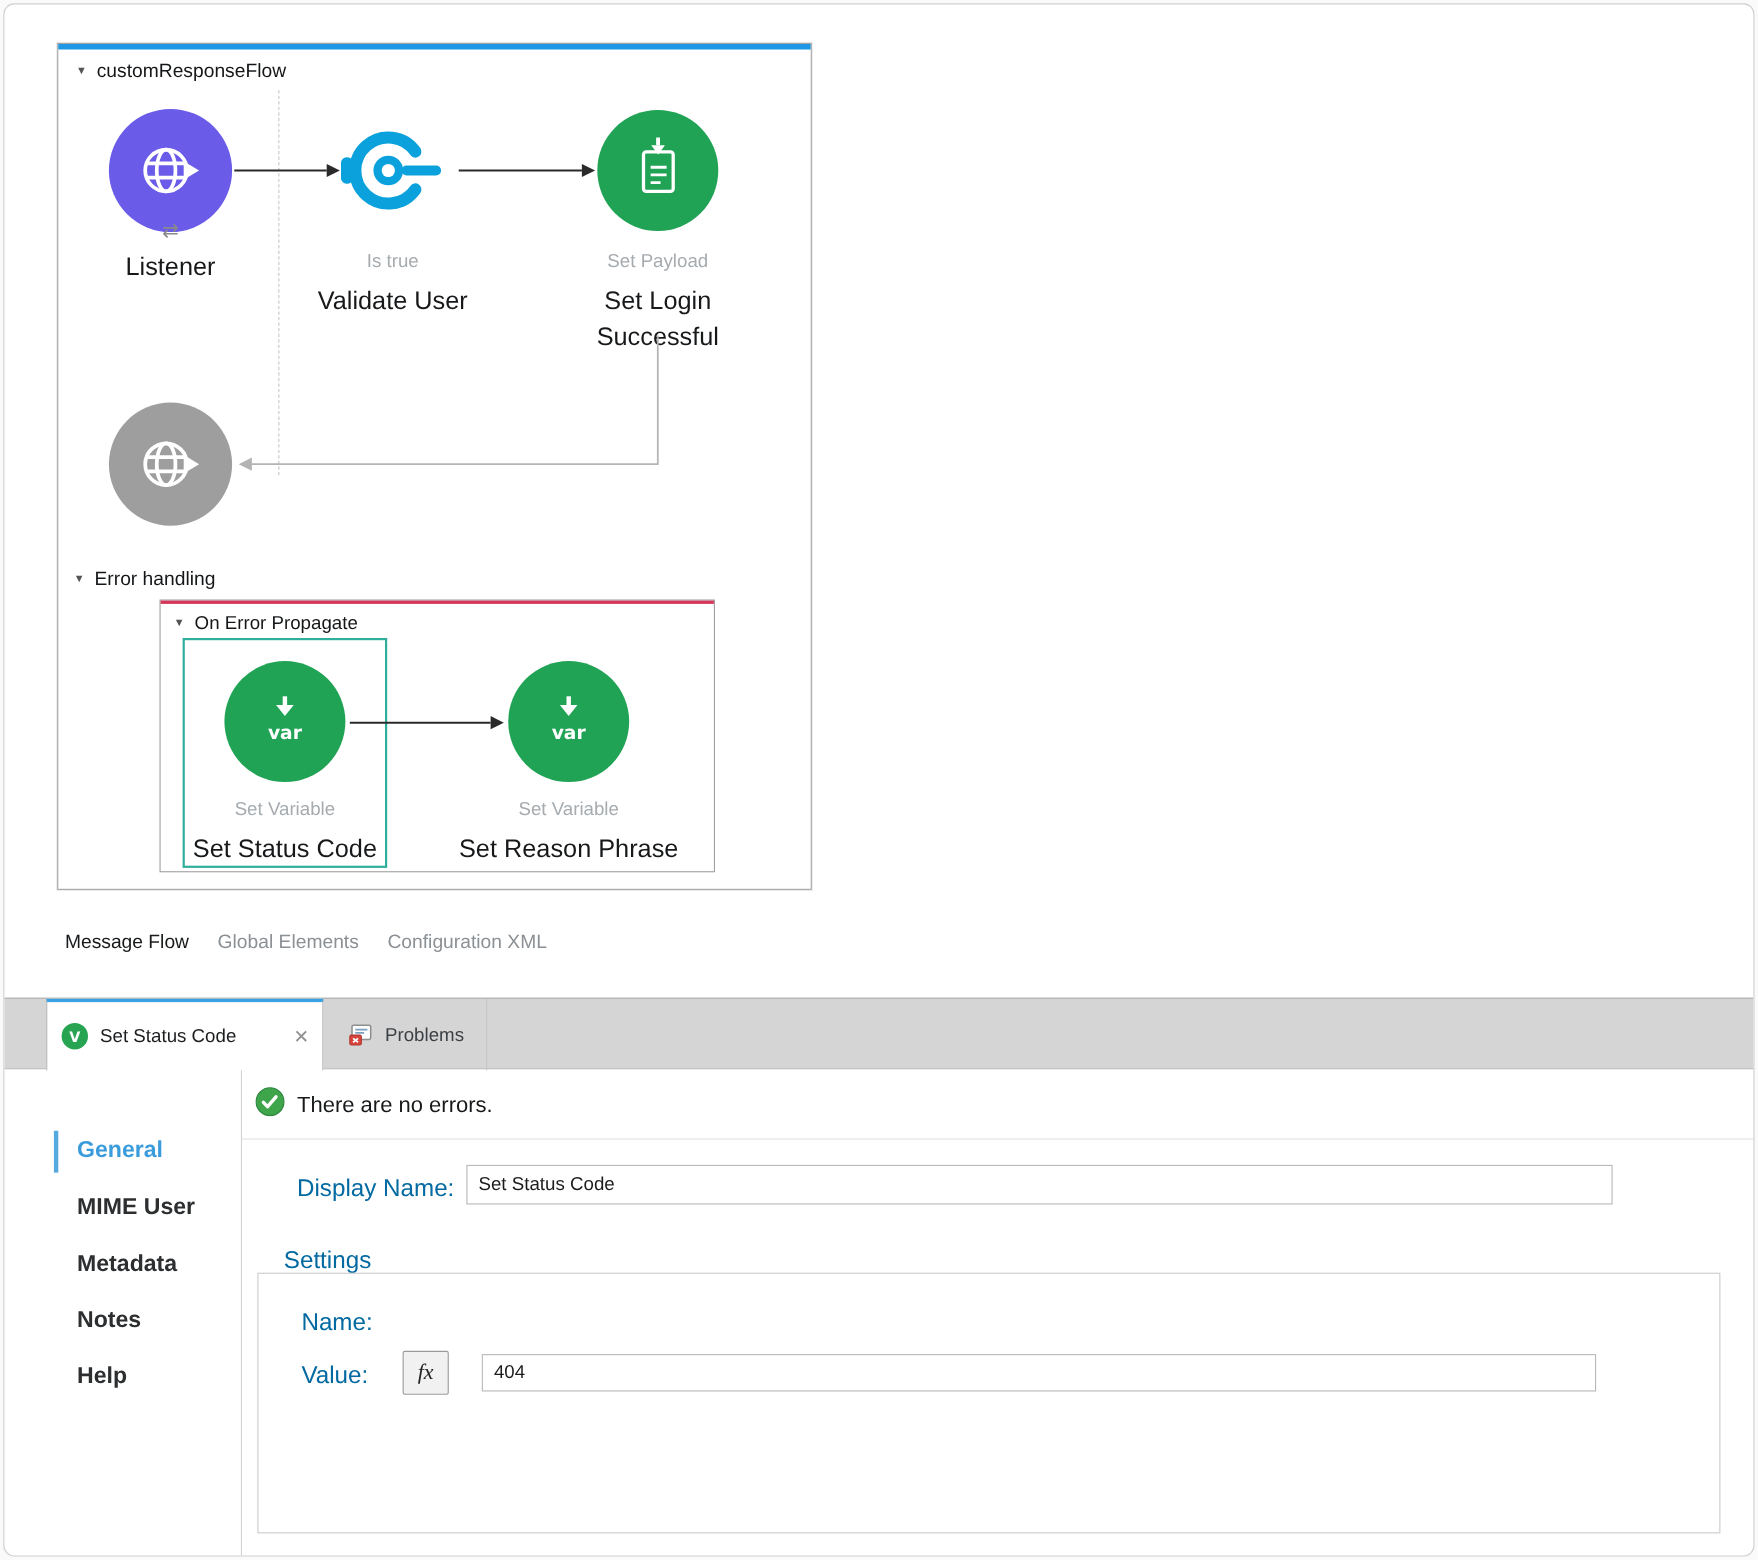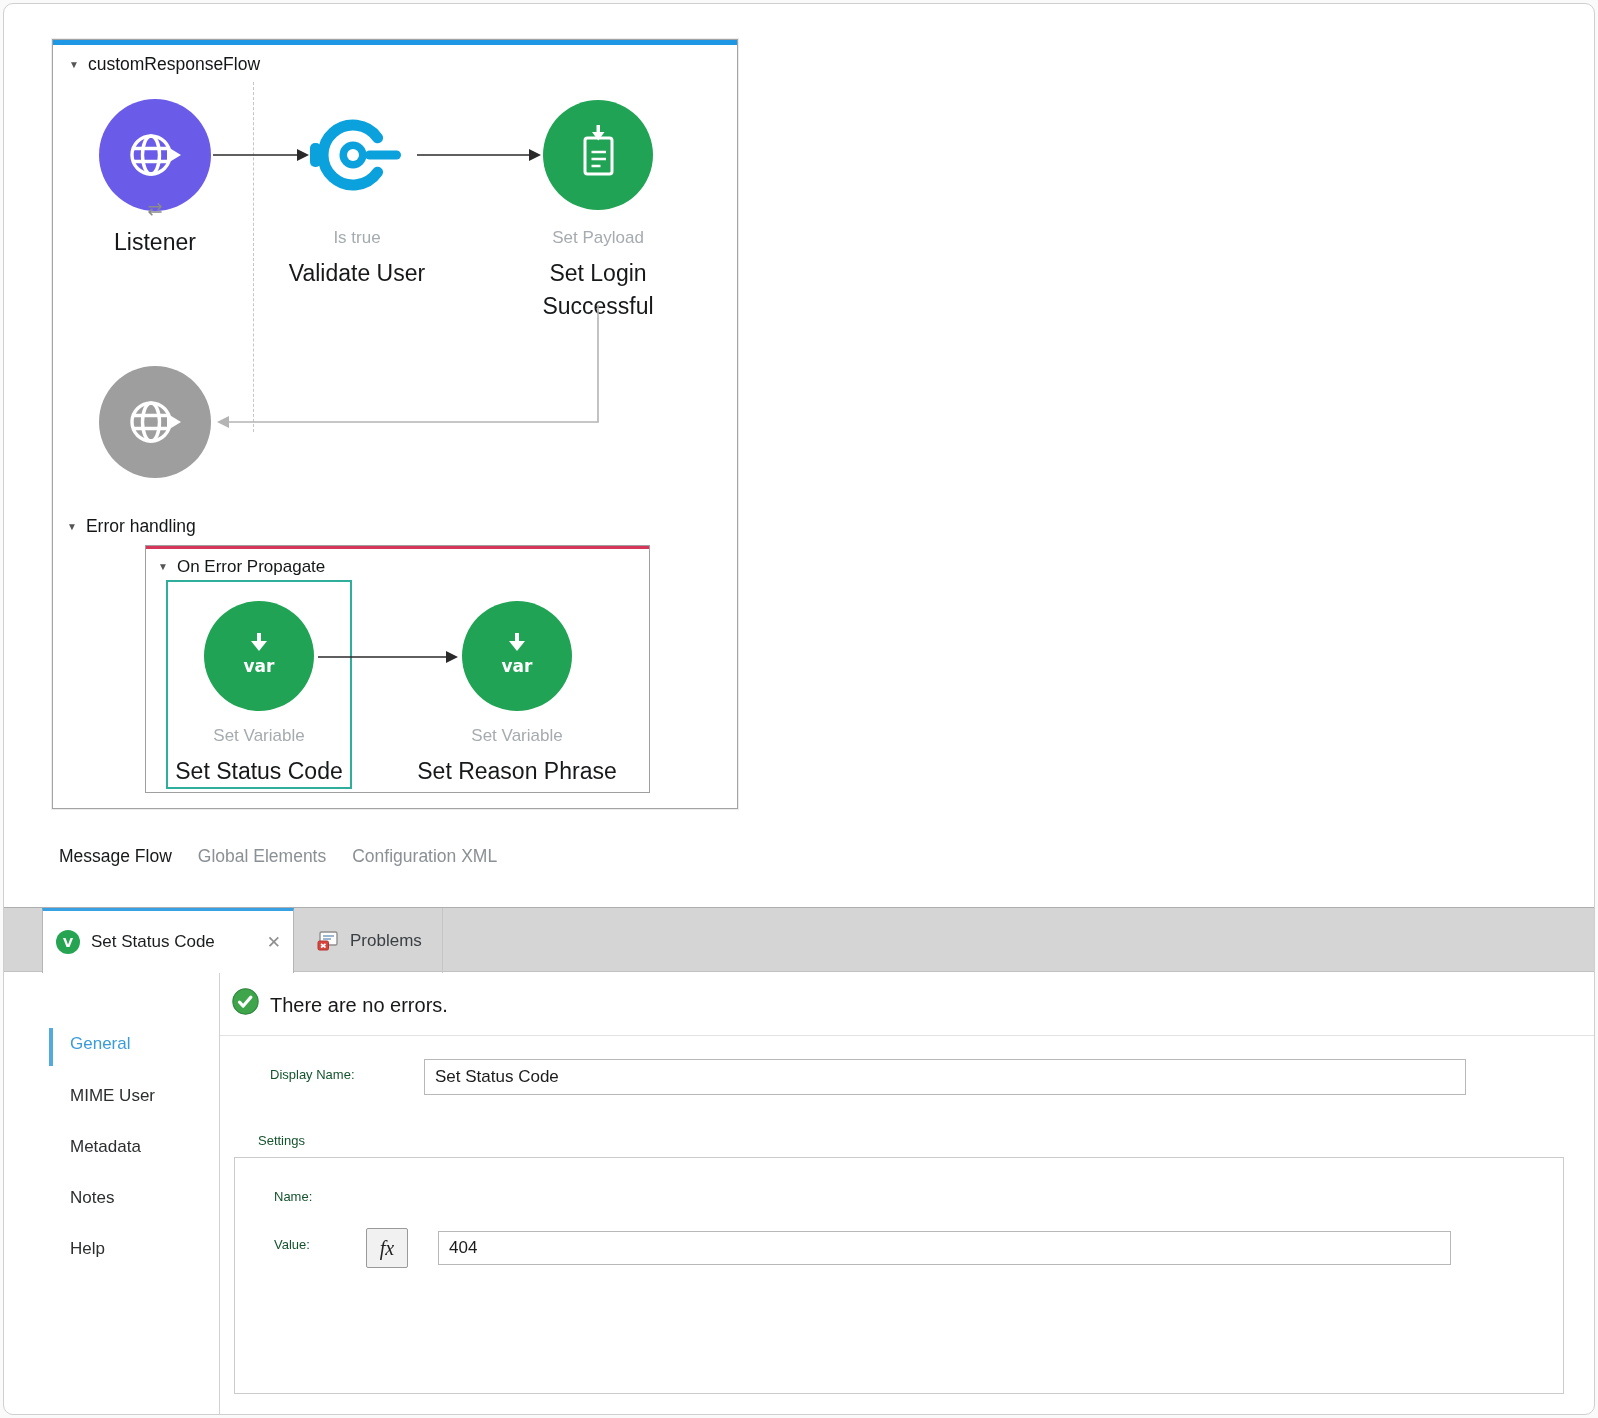--- a/index.html
+++ b/index.html
@@ -43,28 +43,28 @@
             border-top:1px solid #aeaeae; border-bottom:1px solid #c2c2c2; }
   .tab-active { position:absolute; left:38px; top:0; width:252px; height:65px; background:#fff;
                 border-top:3px solid #38a1e2; border-left:1px solid #b5b5b5; border-right:1px solid #b5b5b5;
                 display:flex; align-items:center; gap:10px; padding:0 12px; cursor:pointer; }
   .tab-active .lbl { color:#1b1d1f; }
   .tab-close { margin-left:auto; color:#8f8f8f; font-size:17px; cursor:pointer; }
   .tab-problems { position:absolute; left:292px; top:0; height:65px; display:flex; align-items:center; gap:10px;
                   padding:0 20px; color:#3a3f44; border-right:1px solid #c6c6c6; cursor:pointer; }
 
   .side-divider { position:absolute; left:215px; top:969px; width:1px; height:449px; background:#d2d2d2; }
-  .nav-item { position:absolute; left:66px; font-size:17px; color:#2c2e30; cursor:pointer; }
+  .nav-item { position:absolute; left:66px; font-size:21px; color:#2c2e30; cursor:pointer;font-weight:bold; }
   .nav-item.selected { color:#3b9cdc; }
   .nav-accent { position:absolute; left:45px; top:1024px; width:4px; height:38px; background:#54a9de; }
 
   .status-text { position:absolute; left:266px; top:990px; font-size:20px; color:#17181a; }
   .status-divider { position:absolute; left:216px; top:1031px; right:0; height:1px; background:#e2e2e2; }
 
-  .field-label { position:absolute; font-size:13px; color:#14532d; }
+  .field-label { position:absolute; font-size:22px; color:#0369a1; }
   .txt-input { position:absolute; border:1px solid #b8b8b8; background:#fff; font-family:"Liberation Sans", sans-serif;
                font-size:17px; color:#1c1c1c; padding:0 10px; outline:none; }
   .settings-box { position:absolute; left:230px; top:1153px; width:1330px; height:237px; border:1px solid #cbcbcb; }
   .fx-btn { position:absolute; left:362px; top:1224px; width:42px; height:40px; border:1px solid #9a9a9a; border-radius:2px;
             background:#f1f1f1; display:flex; align-items:center; justify-content:center;
             font-family:"Liberation Serif", serif; font-style:italic; font-size:20px; color:#222; cursor:pointer; }
 </style>
 </head>
 <body>
 

